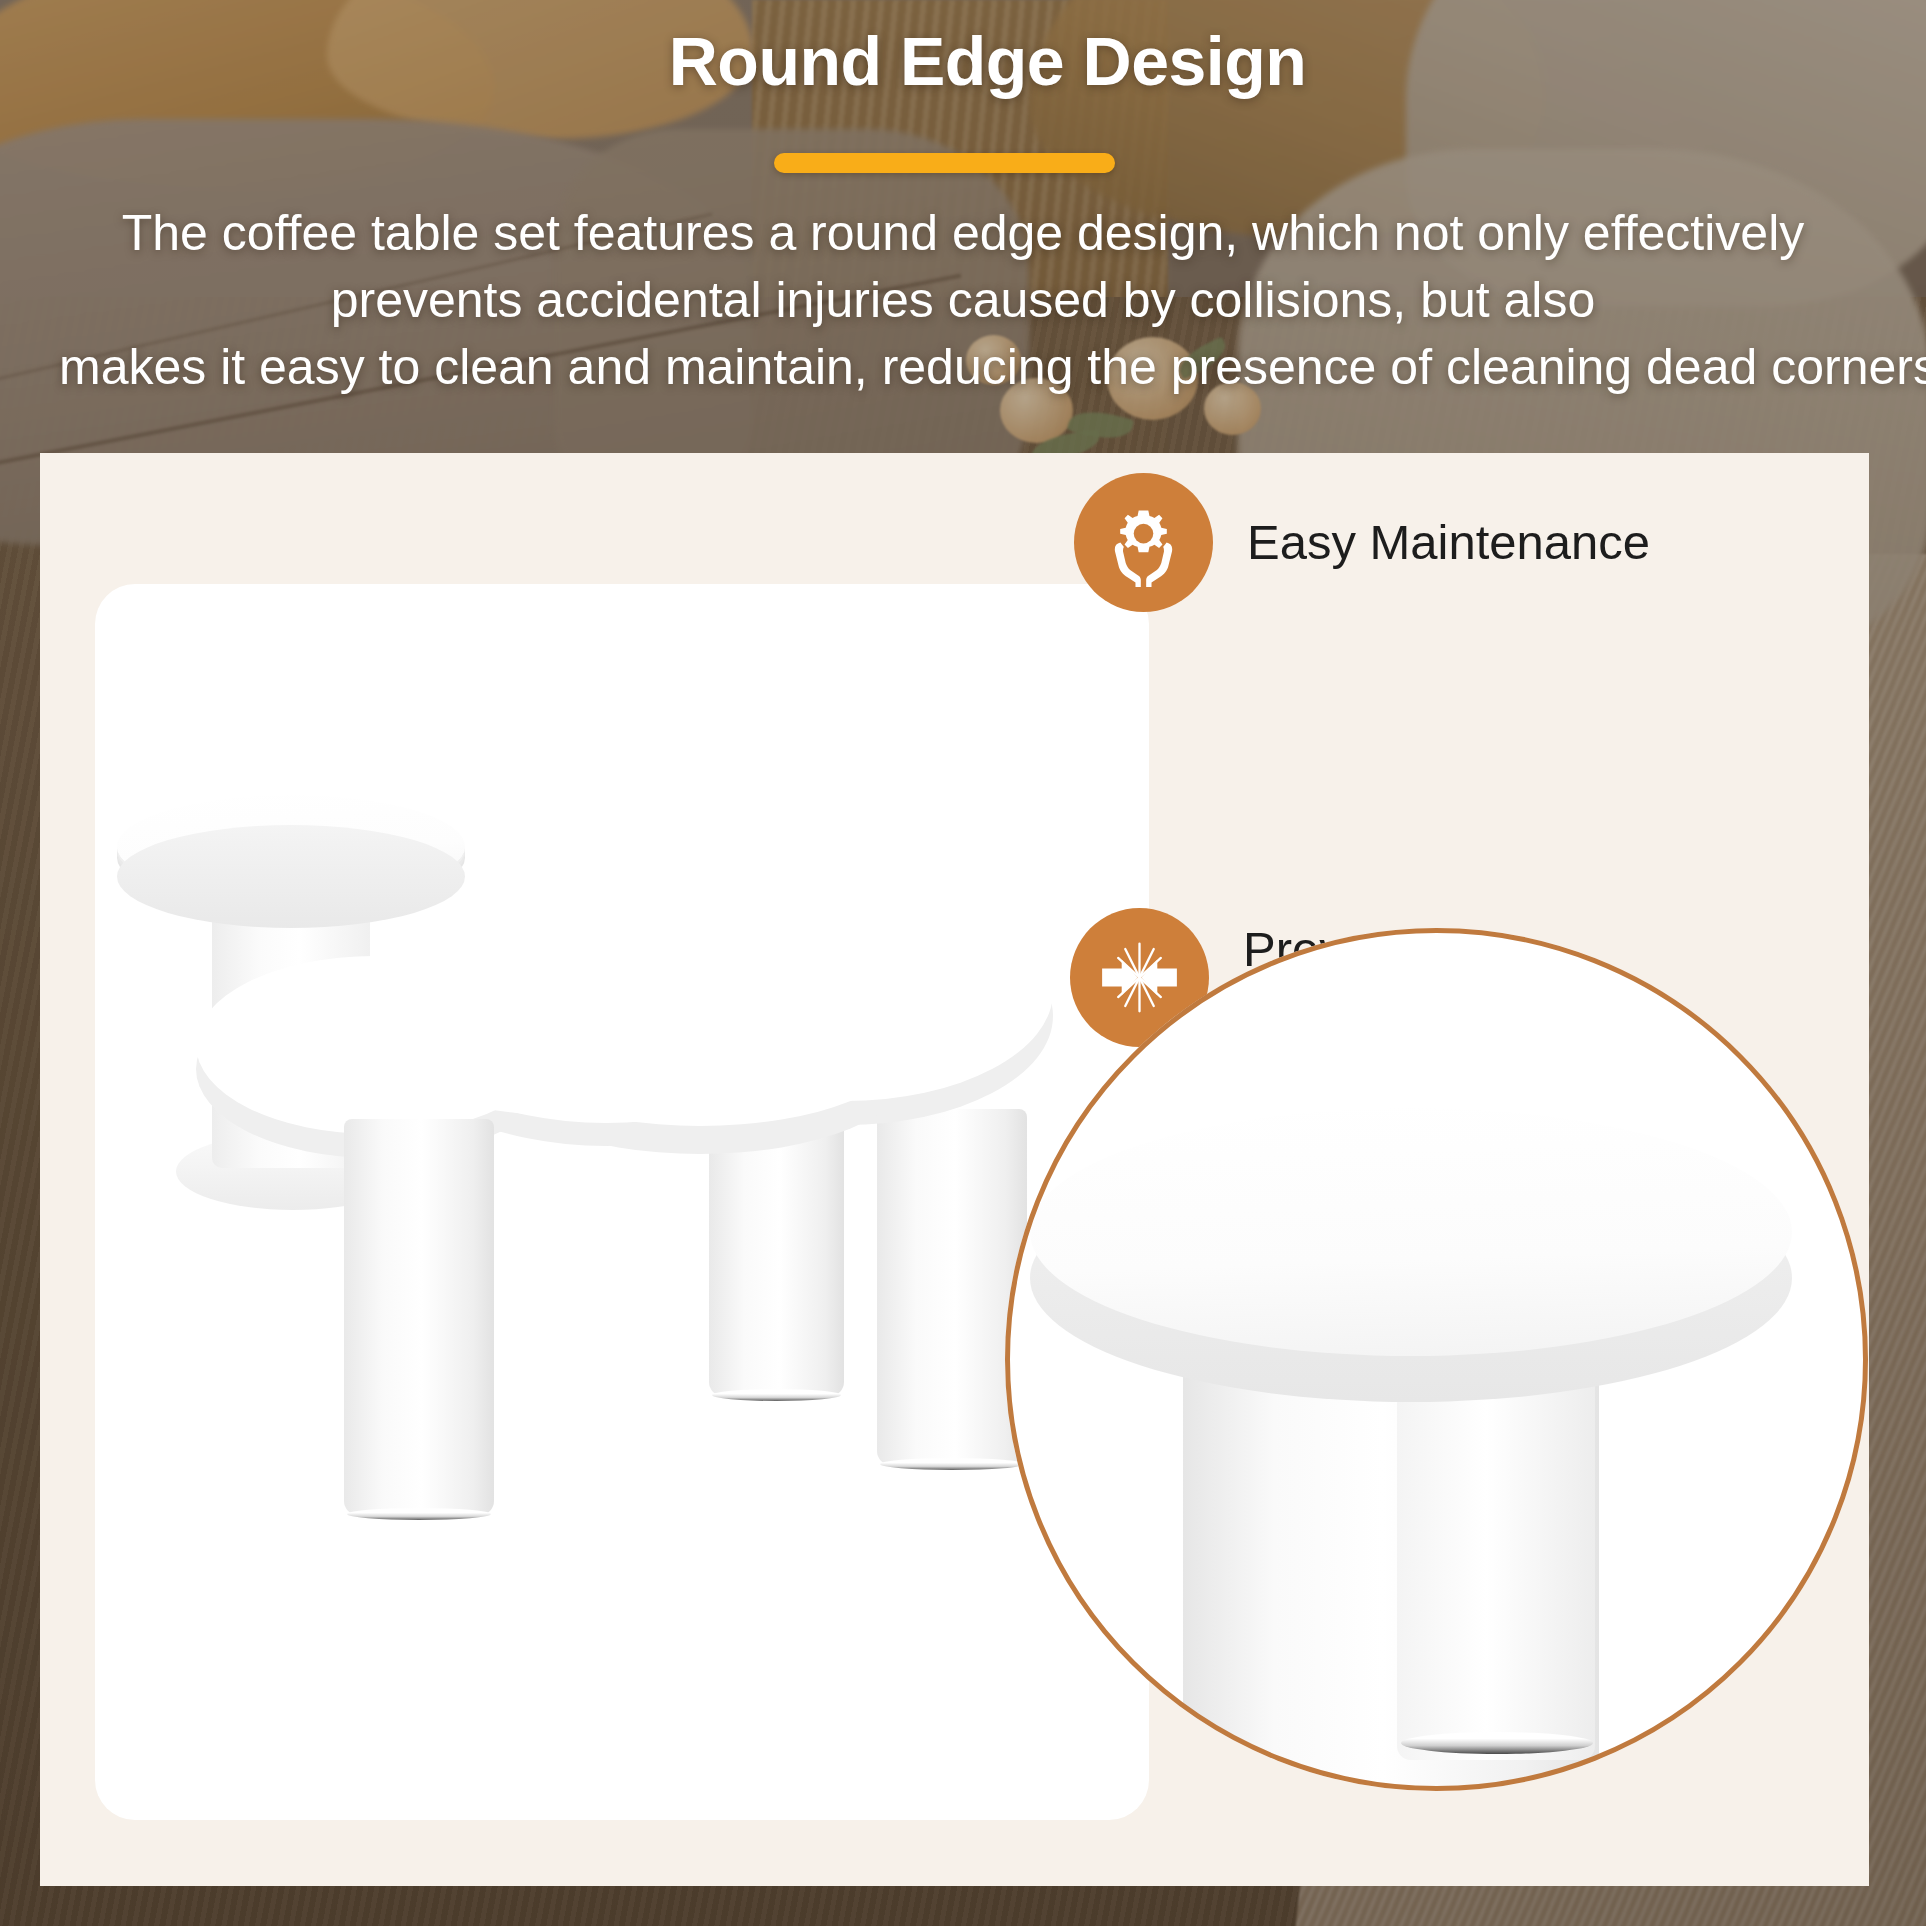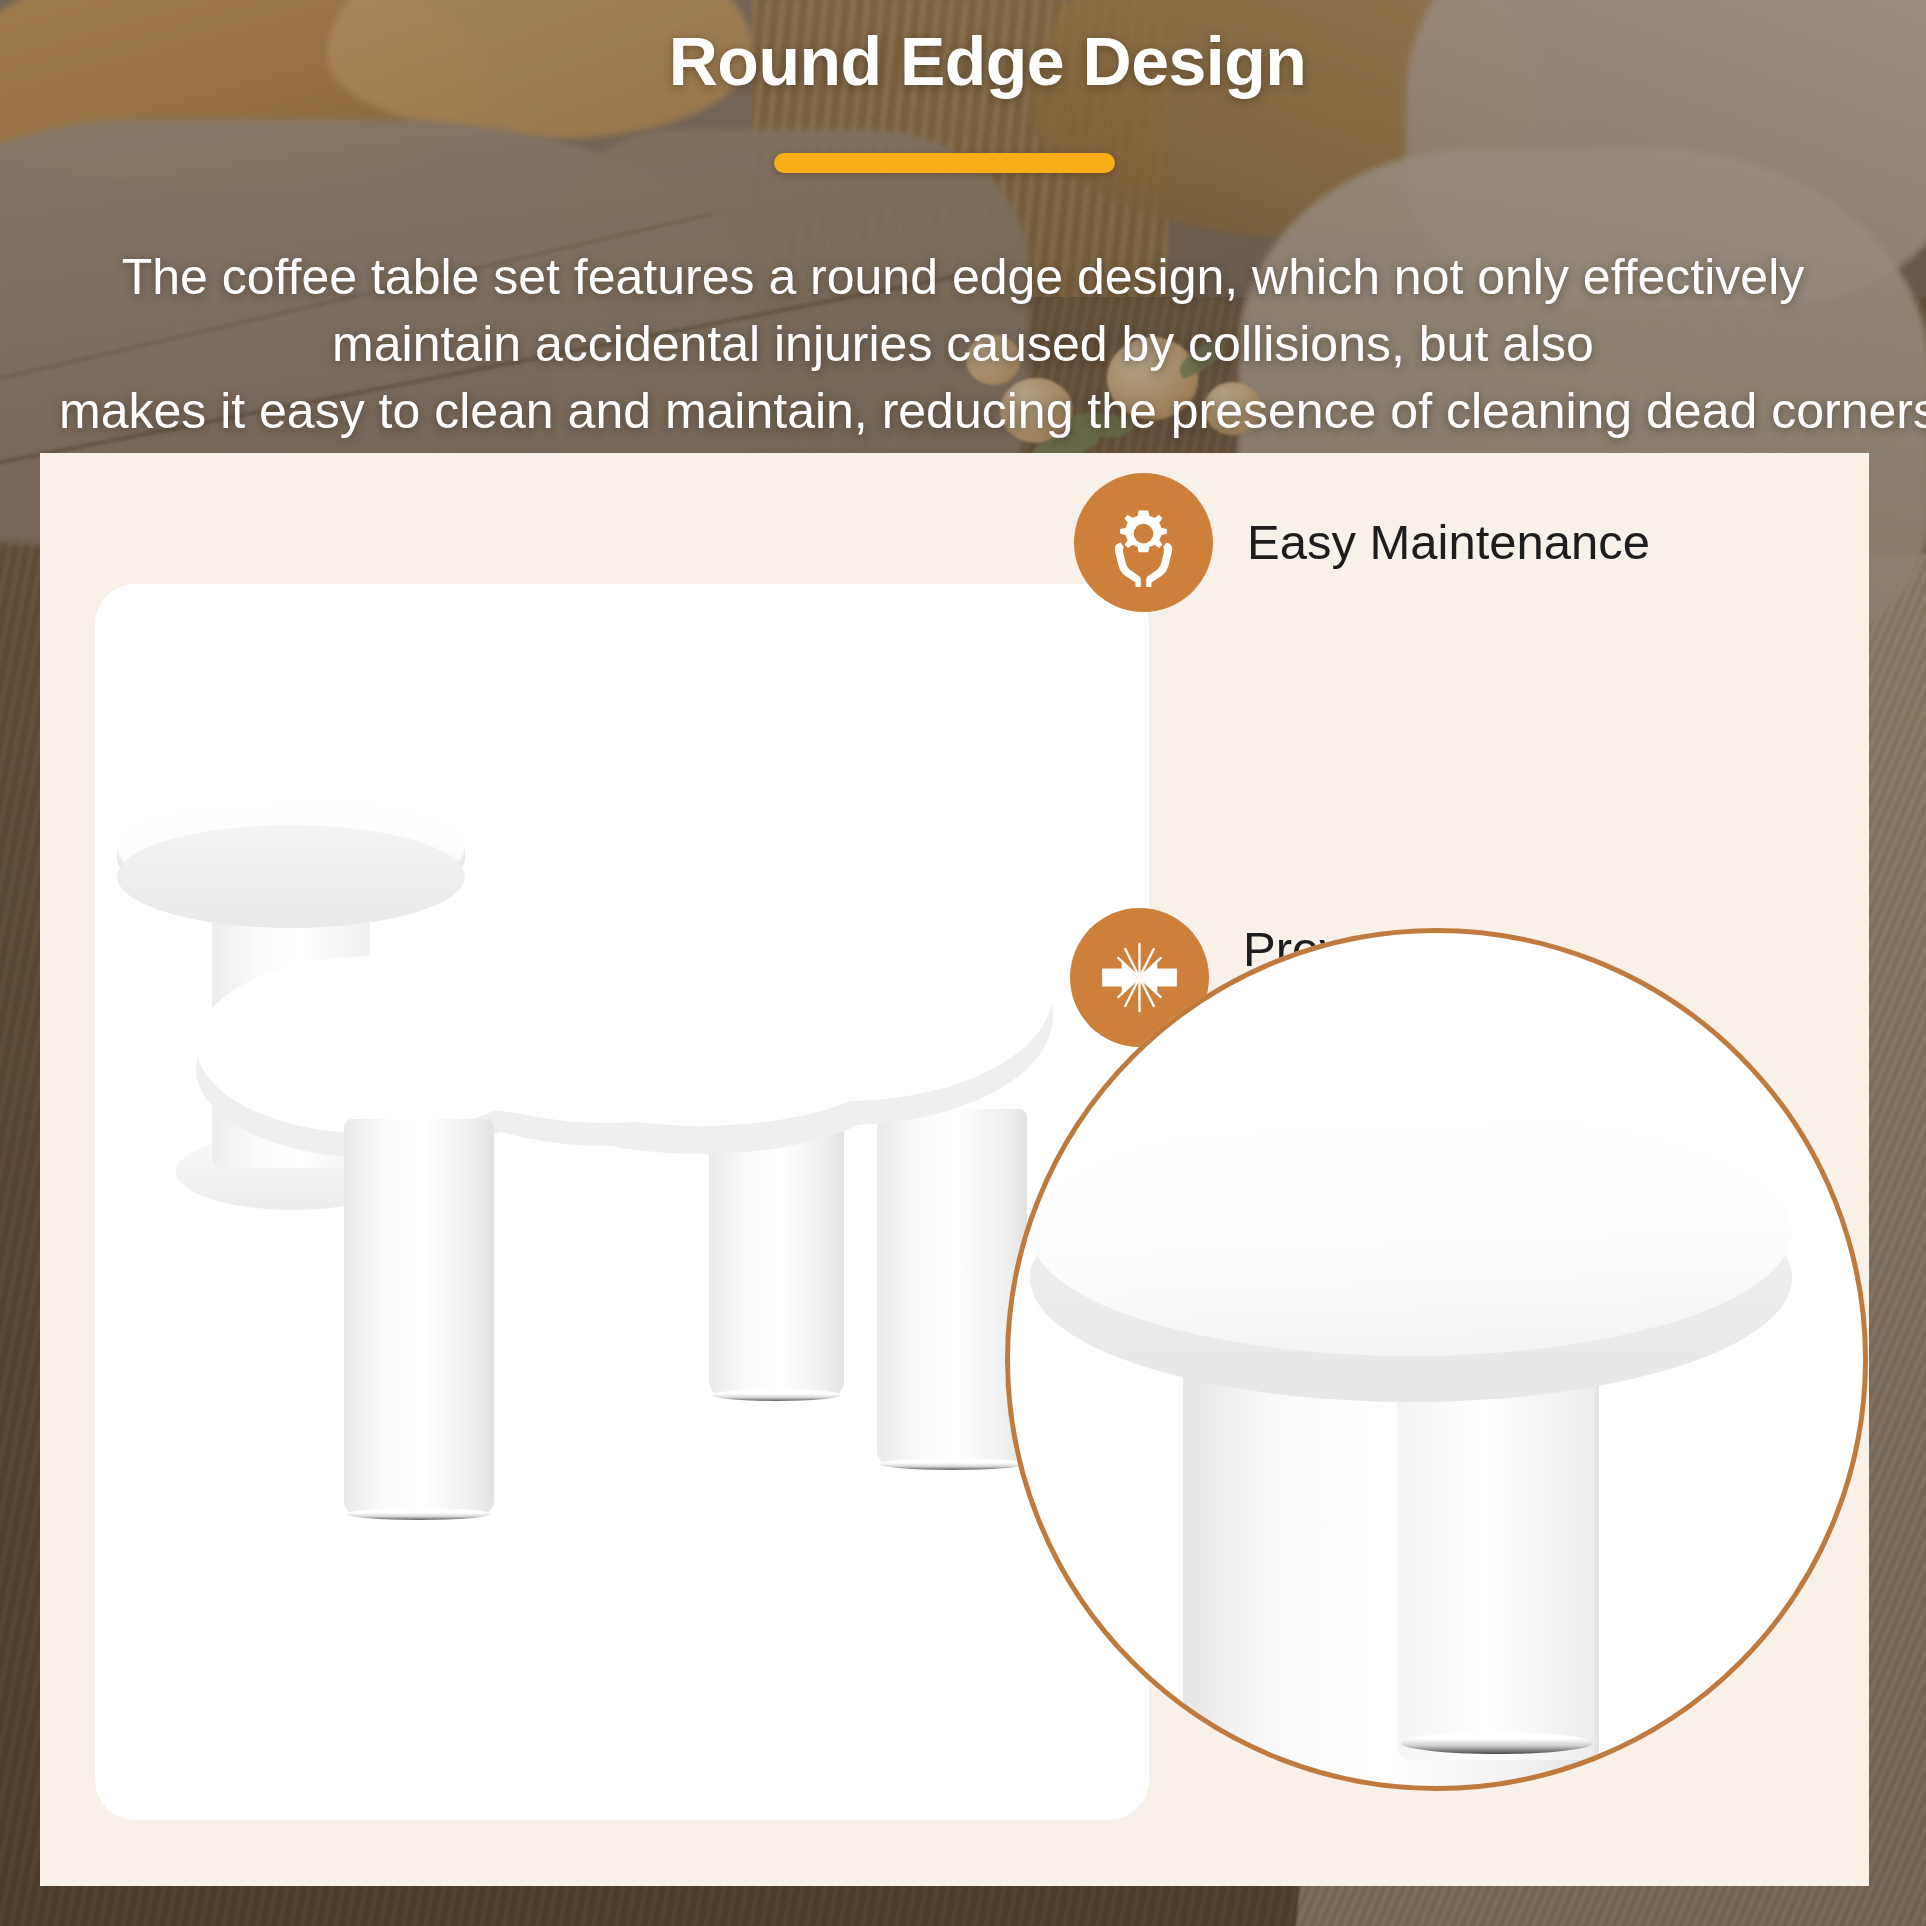--- a/index.html
+++ b/index.html
@@ -64,21 +64,20 @@
     padding-left:24px;
   }
   .rule{
     position:absolute;left:774px;top:153px;width:341px;height:20px;
     background:#f9ad18;border-radius:10px;box-shadow:0 2px 6px rgba(60,40,15,.35);
   }
   .desc{
     position:absolute;left:59px;top:200px;width:1808px;text-align:center;
     font-size:50px;line-height:67px;color:#ffffff;
     text-shadow:0 2px 9px rgba(50,35,22,.5);
-    margin-top:44px;
   }
   .desc div{white-space:nowrap;}
 
   
   .panel{
     position:absolute;left:40px;top:453px;width:1829px;height:1433px;
     background:#f7f1ea;
   }
 
   
@@ -199,21 +198,21 @@
       <div class="leaf" style="left:61px;top:117px;width:69px;height:24px;transform:rotate(-8deg);"></div>
     </div>
     <div class="bg-dark"></div>
   </div>
 
   <div class="header">
     <div class="title">Round Edge Design</div>
     <div class="rule"></div>
     <div class="desc">
       <div>The coffee table set features a round edge design, which not only effectively</div>
-      <div>maintain accidental injuries caused by collisions, but also</div>
+      <div>prevents accidental injuries caused by collisions, but also</div>
       <div>makes it easy to clean and maintain, reducing the presence of cleaning dead corners.</div>
     </div>
   </div>
 
   <div class="panel">
 
     <div class="card">
       <div class="product">
 
         <div class="rt-base"></div>

